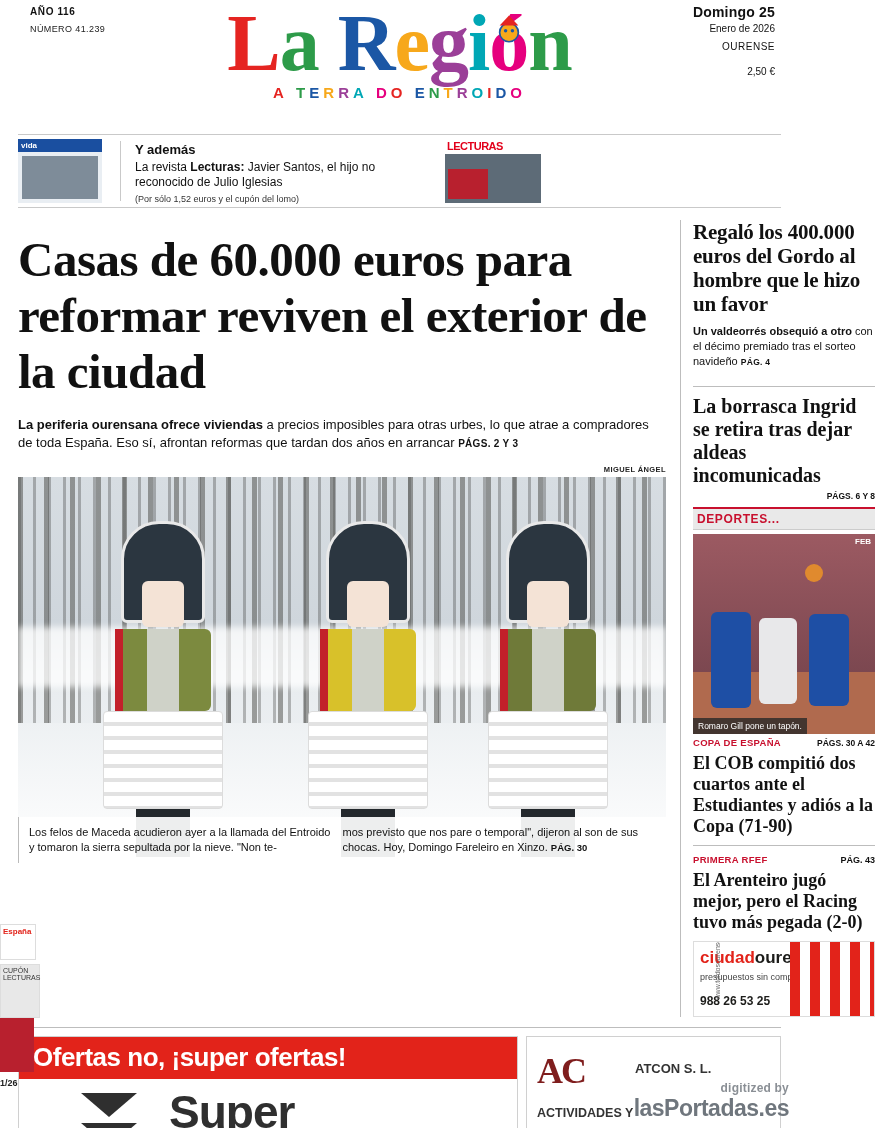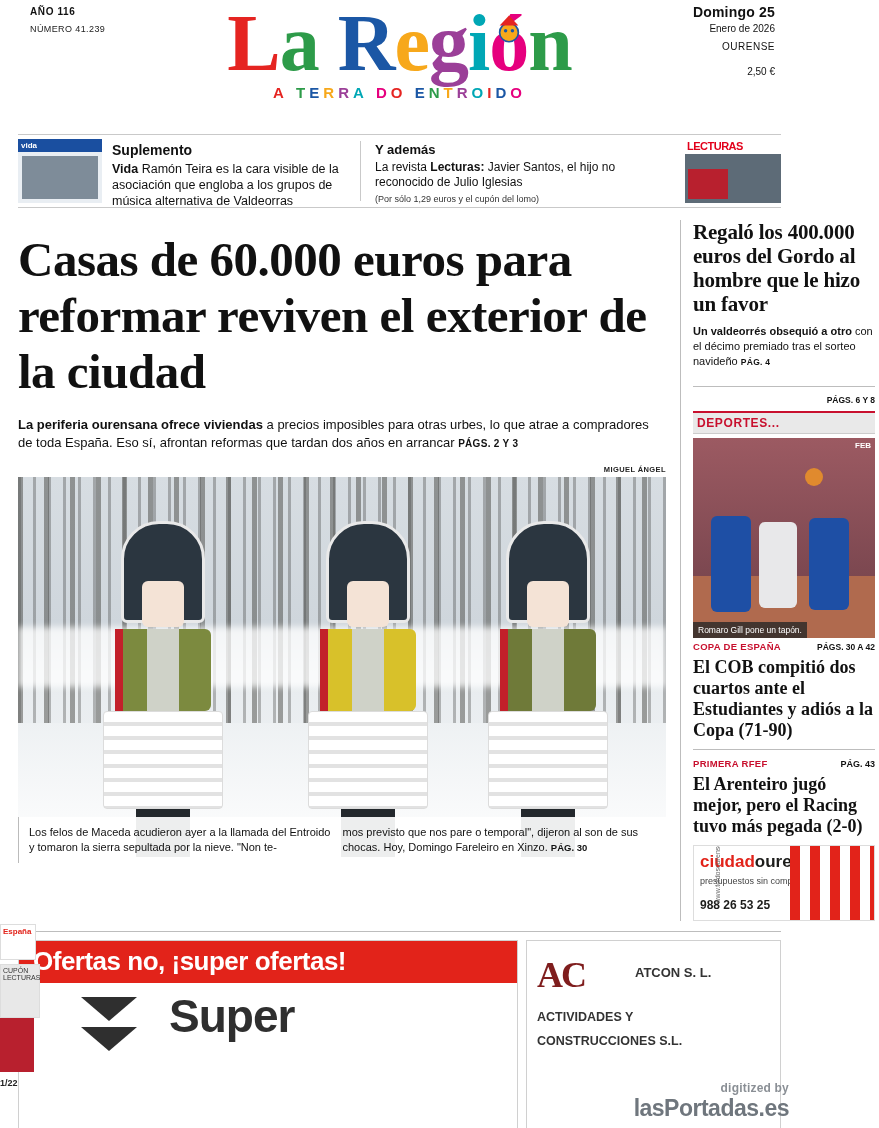--- a/index.html
+++ b/index.html
@@ -240,34 +240,27 @@
 
   <div class="promo">
     <div class="thumb">
       <div class="mag1">
         <div class="band">
             <em>vida</em>
           </div>
         <div class="ph"></div>
       </div>
     </div>
-    <div class="promo-text">
-      <div class="kicker">Suplemento</div>
-      <div class="body">
-        <b>Vida</b>
-        <span>Ramón Teira es la cara visible de la asociación que engloba a los grupos de música alternativa de Valdeorras</span>
-      </div>
-    </div>
     <div class="promo-div"></div>
     <div class="promo-right">
       <div class="kicker">Y además</div>
       <div class="body">
         <span>La revista </span><b>Lecturas:</b><span> Javier Santos, el hijo no reconocido de Julio Iglesias</span>
       </div>
-      <div class="small">(Por sólo 1,29 euros y el cupón del lomo)</div>
+      <div class="small">(Por sólo 1,52 euros y el cupón del lomo)</div>
     </div>
     <div class="thumb-right">
       <div class="mag2">
         <div class="top">
             <em>LECTURAS</em>
           </div>
         <div class="ph"></div>
           <div class="ph2"></div>
       </div>
     </div>
@@ -330,20 +323,21 @@
       </div>
     </div>
 
     <div class="colR">
       <div class="r-headline">Regaló los 400.000 euros del Gordo al hombre que le hizo un favor</div>
       <div class="r-sub">
         <b>Un valdeorrés obsequió a otro</b><span> con el décimo premiado tras el sorteo navideño</span>
         <span class="r-pg">PÁG. 4</span>
       </div>
       <div class="hr"></div>
+      <div class="r-headline2">La borrasca Ingrid se retira tras dejar aldeas incomunicadas</div>
       <div class="r-pgright">PÁGS. 6 Y 8</div>
 
       <div class="deportes">DEPORTES...</div>
 
       <div class="sport-photo">
         <div class="sp-bg"></div>
           <div class="sp-court"></div>
         <div class="sp-p1"></div>
           <div class="sp-p2"></div>
           <div class="sp-p3"></div>
@@ -402,21 +396,21 @@
 
   <div class="left-strip">
     <div class="b1">
         <em>España</em>
       </div>
     <div class="b2">
       <span>CUPÓN</span><br>
       <span>LECTURAS</span>
     </div>
     <div class="b3"></div>
-    <div class="b4">1/22</div>
+    <div class="b4">1/26</div>
   </div>
 
   <div class="wm">
     <div class="w1">digitized by</div>
     <div class="w2">lasPortadas.es</div>
   </div>
 
 </div>
 
 </body></html>

